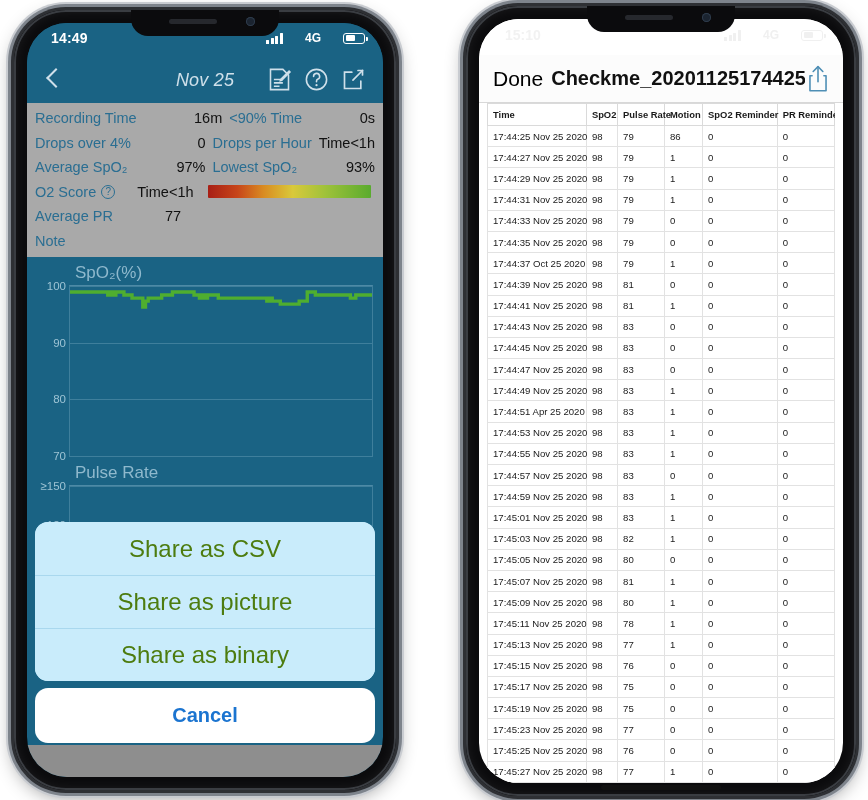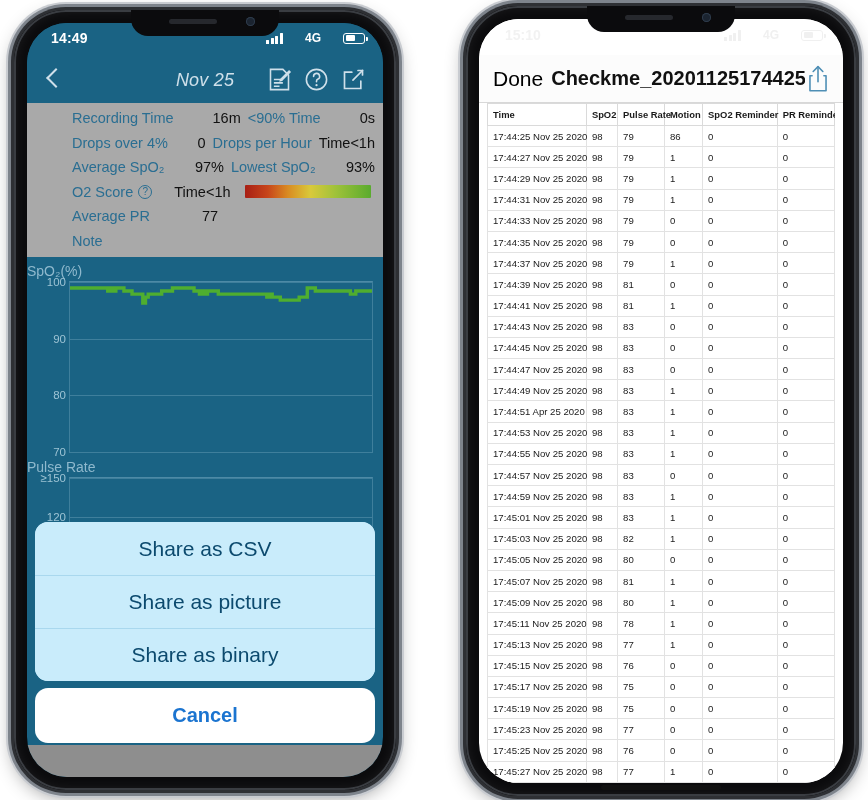--- a/index.html
+++ b/index.html
@@ -62,50 +62,50 @@
         width:12px; height:12px; border-left:2.6px solid #cfe0ea;
         border-bottom:2.6px solid #cfe0ea; transform:rotate(45deg); }
   .navtitle { width:100%; text-align:center; color:#cfe0ea;
               font-size:18px; font-weight:500; letter-spacing:.2px;font-style:italic; }
   .navicons { position:absolute; right:16px; top:9px; display:flex; gap:10px; }
   .navicons .ic { width:27px; height:27px; }
   .navicons svg { display:block; }
 
   .stats { background:#a9a9a9; padding:3px 0 4px 0; }
   .srow { display:flex; align-items:center; height:24.5px; padding:0 8px;
-          font-size:14.5px;margin-left:37px; }
+          font-size:14.5px; }
   .slbl { color:#2a6e92; white-space:nowrap; }
   .sval { color:#111; white-space:nowrap; }
   .grow { flex:1 1 auto; }
   .gradbar { flex:1 1 auto; height:13px; margin-left:14px; margin-right:4px;
     background:linear-gradient(to right,#a81f15 0%,#c7451a 18%,#d98b22 34%,
                #d9c93a 52%,#9fc23a 72%,#5aab2e 100%);
     border-radius:1px; }
   .qmark { display:inline-block; width:14px; height:14px; border:1.3px solid #2a6e92;
            border-radius:50%; font-size:10px; line-height:12px; text-align:center;
            color:#2a6e92; margin-left:5px; vertical-align:-2px; }
 
   .charts { position:relative; background:#1a6384; padding:6px 0 0 0;
             height:285px; overflow:hidden; }
   .chartblock { position:relative; }
-  .ctitle { color:#8fb9cd; font-size:14px; }
+  .ctitle { color:#8fb9cd; font-size:17px; padding-left:48px; }
   .plot { position:relative; margin:2px 10px 0 42px; border:1px solid #3f7f9c;
           border-top:1px solid #4d8aa6; }
   #spo2-plot { height:172px; }
   #pr-plot   { height:85px; border-bottom:none; }
   .gl { position:absolute; left:0; right:0; height:1px; background:#3f7f9c; }
   .ytick { position:absolute; right:100%; margin-right:4px; transform:translateY(-50%);
            color:#9dc3d4; font-size:11.5px; white-space:nowrap; }
   .spline { position:absolute; inset:0; }
 
   
   .sheet { position:absolute; left:8px; right:8px; bottom:34px; z-index:40; }
   .sheet-group { background:#c9ecfb; border-radius:13px; overflow:hidden; }
   .sheet-btn { height:53px; display:flex; align-items:center; justify-content:center;
-               font-size:21px; color:#0c4a6e; background:#c9ecfb; }
+               font-size:24px; color:#4d7c0f; background:#c9ecfb; }
   .sheet-btn + .sheet-btn { border-top:1px solid #a9d8ee; }
   .cancel { margin-top:7px; background:#fff; border-radius:13px; height:55px;
             display:flex; align-items:center; justify-content:center;
             font-size:20px; font-weight:bold; color:#1b74d0; }
   .L .bottombar { position:absolute; left:0; right:0; bottom:0; height:32px;
                   background:#8e8e8e; z-index:30; }
 
   
   .R { position:absolute; inset:0; background:#fff; }
   .statusbar-white { position:relative; height:36px; background:#fff;
@@ -373,21 +373,21 @@
                 </tr>
                 <tr>
                   <td>17:44:35 Nov 25 2020</td>
                   <td>98</td>
                   <td>79</td>
                   <td>0</td>
                   <td>0</td>
                   <td>0</td>
                 </tr>
                 <tr>
-                  <td>17:44:37 Nov 25 2020</td>
+                  <td>17:44:37 Oct 25 2020</td>
                   <td>98</td>
                   <td>79</td>
                   <td>1</td>
                   <td>0</td>
                   <td>0</td>
                 </tr>
                 <tr>
                   <td>17:44:39 Nov 25 2020</td>
                   <td>98</td>
                   <td>81</td>

